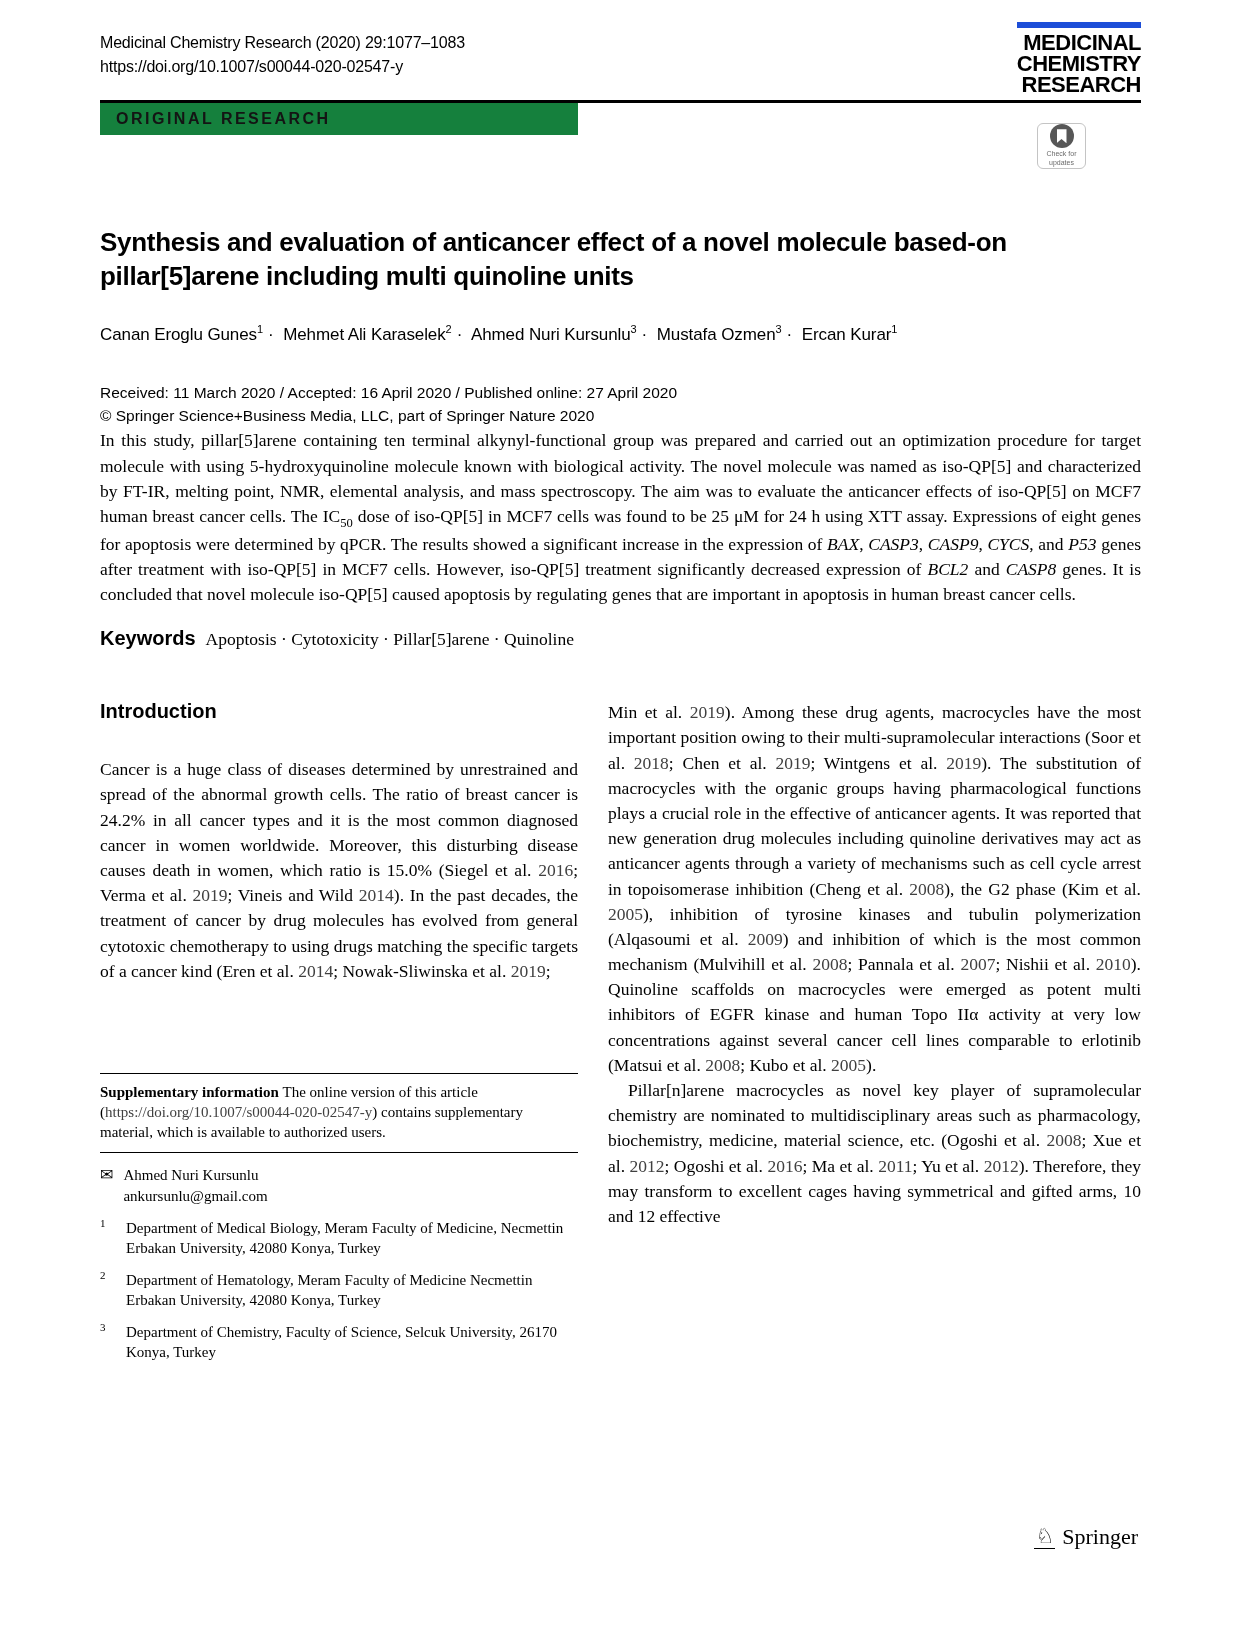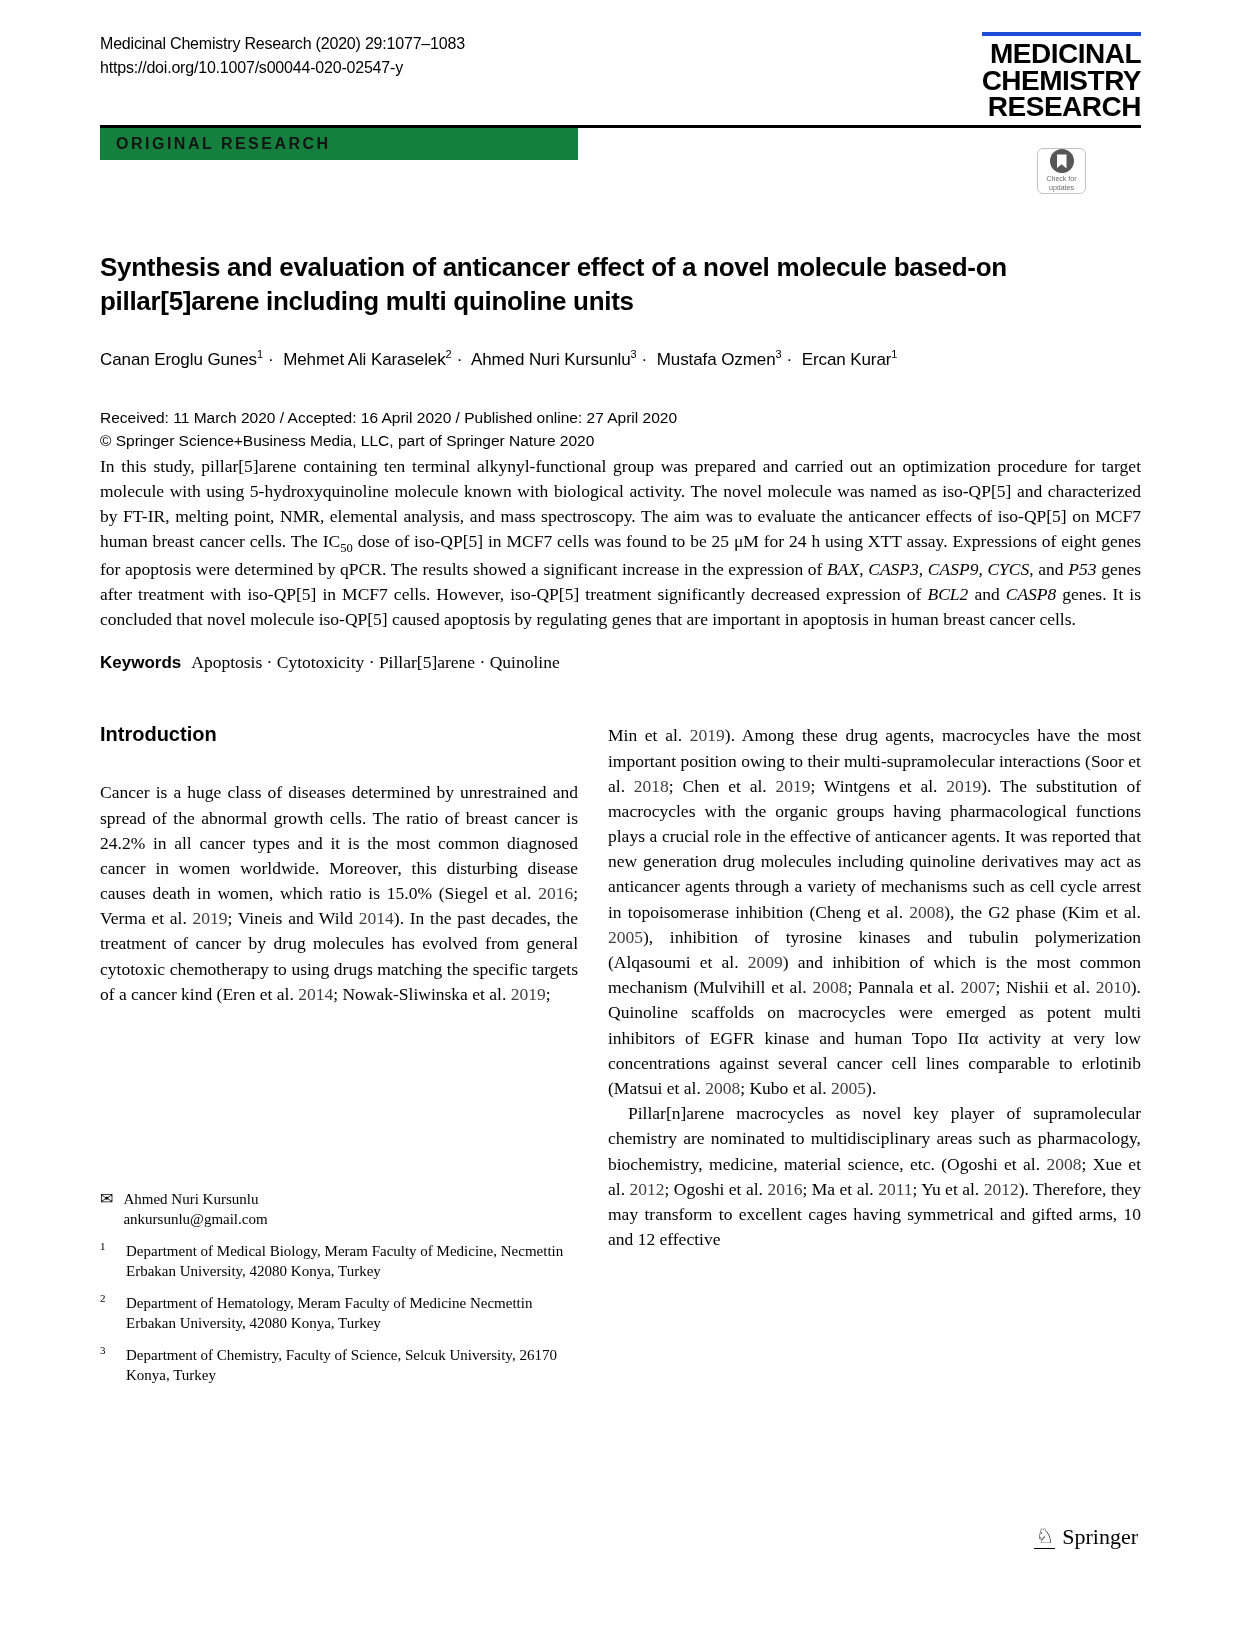--- a/index.html
+++ b/index.html
@@ -1,26 +1,26 @@
 <!DOCTYPE html>
 <html><head>
 <meta charset="utf-8">
 <style>
   html,body{margin:0;padding:0;background:#e8e8e8;}
   .page{position:relative;width:1241px;height:1648px;background:#ffffff;margin:0 auto;
         font-family:"Liberation Serif",serif;color:#000;overflow:hidden;}
   .content{position:absolute;left:100px;top:0;width:1041px;}
 
   
-  .header-row{display:flex;justify-content:space-between;align-items:flex-start;padding-top:32px;}
+  .header-row{display:flex;justify-content:space-between;align-items:center;padding-top:22px;}
   .journal-cite{font-family:"Liberation Sans",sans-serif;font-size:16px;line-height:1.5;
                 letter-spacing:-0.2px;margin-bottom:12px;}
   .journal-logo{text-align:right;font-family:"Liberation Sans",sans-serif;font-weight:bold;
-                font-size:28px;line-height:0.95;letter-spacing:-0.5px;
-                border-top:4px solid #1d4ed8;padding-top:5px;padding-bottom:4px;}
+                font-size:22px;line-height:0.95;letter-spacing:-0.5px;
+                border-top:6px solid #1d4ed8;padding-top:5px;padding-bottom:4px;}
   .journal-logo div{white-space:nowrap;}
   .top-rule{border-top:3px solid #000;height:0;}
 
   .banner-row{display:flex;justify-content:space-between;align-items:flex-start;}
   .banner{width:462px;background:#15803d;color:#141414;font-family:"Liberation Sans",sans-serif;
           font-weight:bold;font-size:16px;letter-spacing:2.5px;padding:7px 0 7px 16px;}
   .check-badge{margin:20px 55px 0 0;width:47px;height:44px;border:1px solid #c4c4c4;border-radius:6px;
                display:flex;flex-direction:column;align-items:center;justify-content:center;
                background:#fff;cursor:pointer;}
   .cm-circle{width:24px;height:24px;border-radius:50%;background:#575757;position:relative;}
@@ -36,21 +36,21 @@
            font-size:17px;letter-spacing:-0.1px;}
   .authors sup{font-size:11px;}
   .author-sep{margin:0 5px;}
   .meta{margin-top:36px;font-family:"Liberation Sans",sans-serif;font-size:15.5px;line-height:1.5;}
 
   
   .abstract-heading{margin-top:30px;font-family:"Liberation Sans",sans-serif;font-weight:bold;
                     font-size:19px;}
   .abstract-text{margin-top:1px;font-size:17.5px;line-height:1.44;text-align:justify;}
   .keywords{margin-top:20px;font-size:17.5px;}
-  .kw-label{font-family:"Liberation Sans",sans-serif;font-weight:bold;font-size:17px;margin-right:10px;}
+  .kw-label{font-family:"Liberation Sans",sans-serif;font-weight:bold;font-size:20px;margin-right:10px;}
 
   
   .columns{margin-top:50px;display:flex;gap:30px;height:662px;}
   .col-left{width:478px;display:flex;flex-direction:column;}
   .col-right{width:533px;}
   .section-heading{font-family:"Liberation Sans",sans-serif;font-weight:bold;font-size:20px;
                    margin:0 0 34px 0;}
   .body-par{font-size:17.5px;line-height:1.44;text-align:justify;margin:0;}
   .body-par + .body-par{text-indent:20px;}
 
@@ -125,20 +125,21 @@
     <div class="keywords">
       <span class="kw-label">Keywords</span><span>Apoptosis · Cytotoxicity · Pillar[5]arene · Quinoline</span>
     </div>
 
     <div class="columns">
       <div class="col-left">
         <h2 class="section-heading">Introduction</h2>
         <p class="body-par"><span>Cancer is a huge class of diseases determined by unrestrained and spread of the abnormal growth cells. The ratio of breast cancer is 24.2% in all cancer types and it is the most common diagnosed cancer in women worldwide. Moreover, this disturbing disease causes death in women, which ratio is 15.0% (Siegel et al. </span><span class="rt-l">2016</span><span>; Verma et al. </span><span class="rt-l">2019</span><span>; Vineis and Wild </span><span class="rt-l">2014</span><span>). In the past decades, the treatment of cancer by drug molecules has evolved from general cytotoxic chemotherapy to using drugs matching the specific targets of a cancer kind (Eren et al. </span><span class="rt-l">2014</span><span>; Nowak-Sliwinska et al. </span><span class="rt-l">2019</span><span>;</span></p>
 
         <div class="footnotes">
+          <div class="supp-box"><span class="rt-b">Supplementary information </span><span>The online version of this article (</span><span class="rt-l">https://doi.org/10.1007/s00044-020-02547-y</span><span>) contains supplementary material, which is available to authorized users.</span></div>
           <div class="correspondence">
             <span class="env-icon">✉</span>
             <span>
               <span>Ahmed Nuri Kursunlu</span><br>
               <span class="corr-email">ankursunlu@gmail.com</span>
             </span>
           </div>
           <div class="affiliation">
             <span class="aff-num">1</span>
             <span class="aff-text">Department of Medical Biology, Meram Faculty of Medicine, Necmettin Erbakan University, 42080 Konya, Turkey</span>

